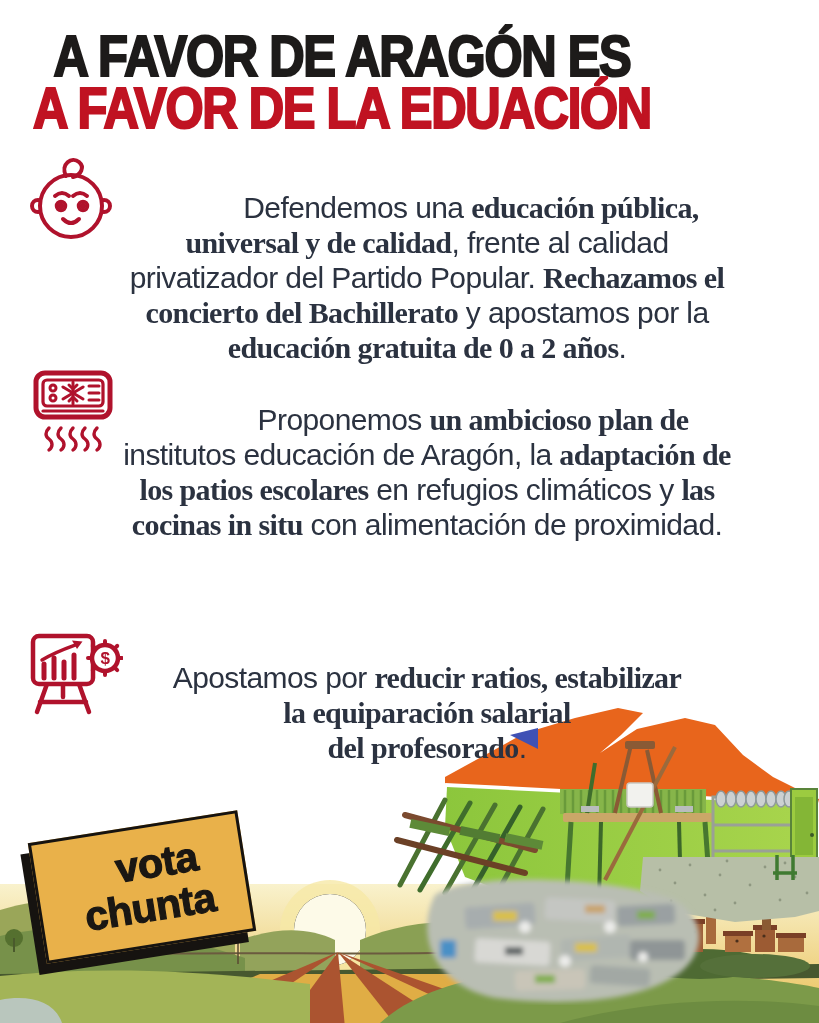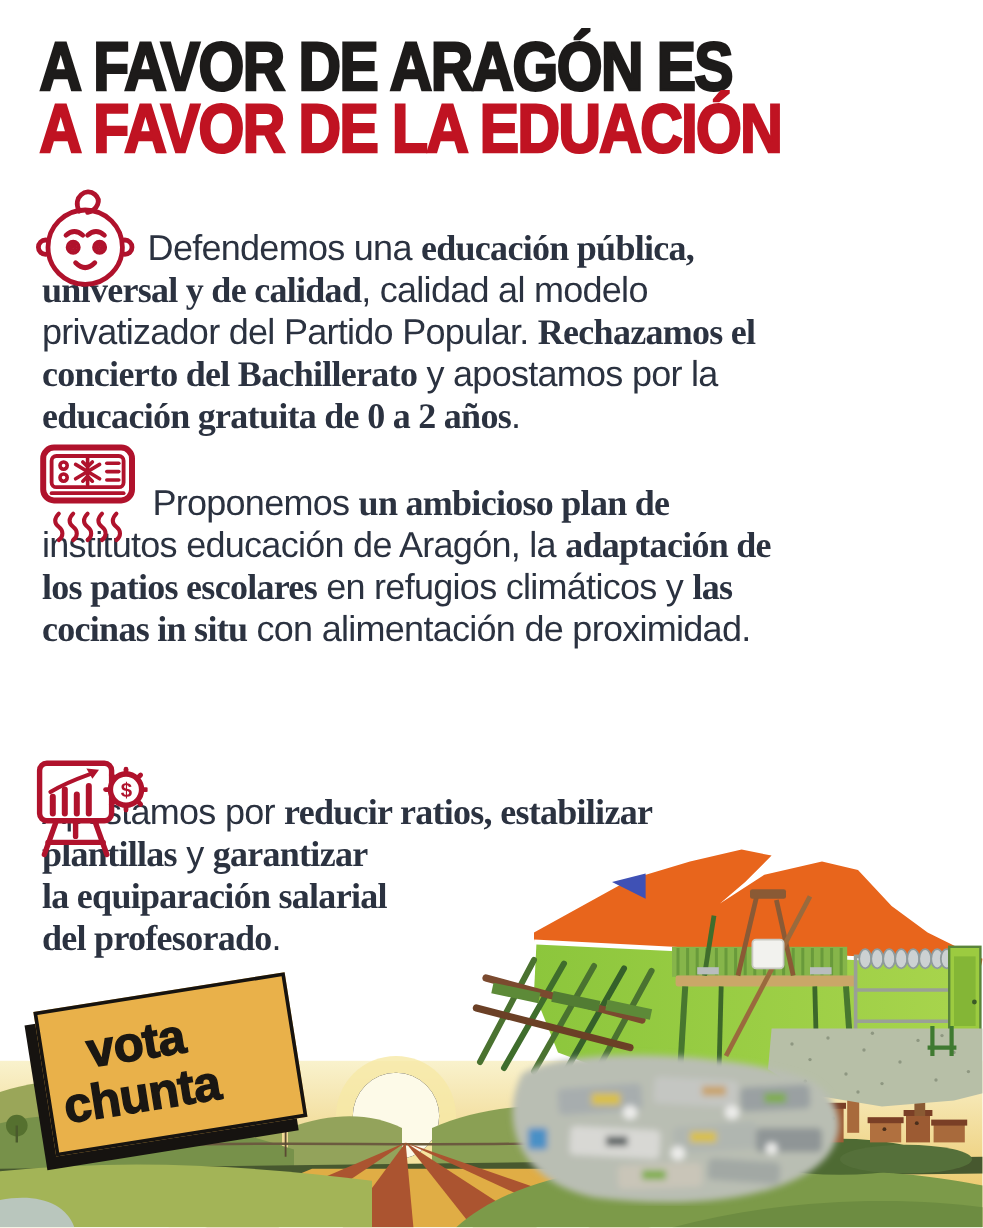--- a/index.html
+++ b/index.html
@@ -1,17 +1,17 @@
 <!DOCTYPE html>
 <html><head>
 <meta charset="utf-8">
 <style>
   html,body{margin:0;padding:0;background:#ffffff;}
   .page{position:relative;width:819px;height:1023px;background:#ffffff;overflow:hidden;
-        font-family:"Liberation Sans", sans-serif;}
+        font-family:"Liberation Sans", sans-serif;text-align:center;}
 
   
   .title{position:absolute;left:33px;top:30px;z-index:5;}
   .title-line{display:block;font-weight:bold;font-size:57px;line-height:52px;
     letter-spacing:-1.5px;-webkit-text-stroke:2.2px currentColor;
     transform:scaleX(0.86);transform-origin:0 0;white-space:nowrap;}
   .title-line.t1{color:#1d1b1a;}
   .title-line.t2{color:#c01322;}
 
   
@@ -62,21 +62,21 @@
           <path d="M48,40 q7,-6 14,0"></path>
         <circle cx="36" cy="50" r="4.5" stroke-width="3.5"></circle>
           <circle cx="58" cy="50" r="4.5" stroke-width="3.5"></circle>
         <circle cx="36" cy="50" r="1.2" fill="#b0122c"></circle>
           <circle cx="58" cy="50" r="1.2" fill="#b0122c"></circle>
         <path d="M38,63 q8,8 16,0"></path>
       </svg>
     </span>
     <div class="rich">
         <div class="line first"><span>Defendemos una </span><span class="b">educación pública,</span></div>
-        <div class="line"><span class="b">universal y de calidad</span><span>, calidad al modelo</span></div>
+        <div class="line"><span class="b">universal y de calidad</span><span>, frente al calidad</span></div>
         <div class="line"><span>privatizador del Partido Popular. </span><span class="b">Rechazamos el</span></div>
         <div class="line"><span class="b">concierto del Bachillerato</span><span> y apostamos por la</span></div>
         <div class="line"><span class="b">educación gratuita de 0 a 2 años</span><span>.</span></div>
       </div>
   </div>
 
   <div class="section" id="s2">
     <span class="icon">
       <svg width="92" height="88" viewBox="0 0 92 88" fill="none" stroke="#b0122c" stroke-linecap="round">
         <rect x="9" y="5" width="74" height="44" rx="9" stroke-width="5" fill="#ffffff"></rect>
@@ -139,21 +139,20 @@
             <line x1="70.8" y1="24.8" x2="67.8" y2="21.8"></line>
           <line x1="89.2" y1="24.8" x2="92.2" y2="21.8"></line>
             <line x1="70.8" y1="43.2" x2="67.8" y2="46.2"></line>
         </g>
         <circle cx="80" cy="34" r="13" stroke-width="4.5" fill="#ffffff"></circle>
         <text x="80" y="40" font-size="17" font-weight="bold" fill="#b0122c" stroke="none" text-anchor="middle" font-family="Liberation Sans, sans-serif">$</text>
       </svg>
     </span>
     <div class="rich">
         <div class="line first"><span>Apostamos por </span><span class="b">reducir ratios, estabilizar</span></div>
-        <div class="line"><span class="b">plantillas</span><span> y </span><span class="b">garantizar</span></div>
         <div class="line"><span class="b">la equiparación salarial</span></div>
         <div class="line"><span class="b">del profesorado</span><span>.</span></div>
       </div>
   </div>
 
   <svg class="landscape" viewBox="0 0 819 145">
     <defs>
       <linearGradient id="sky" x1="0" y1="0" x2="0" y2="1">
         <stop offset="0" stop-color="#f9f2cd"></stop>
           <stop offset="1" stop-color="#e9bf55"></stop>

